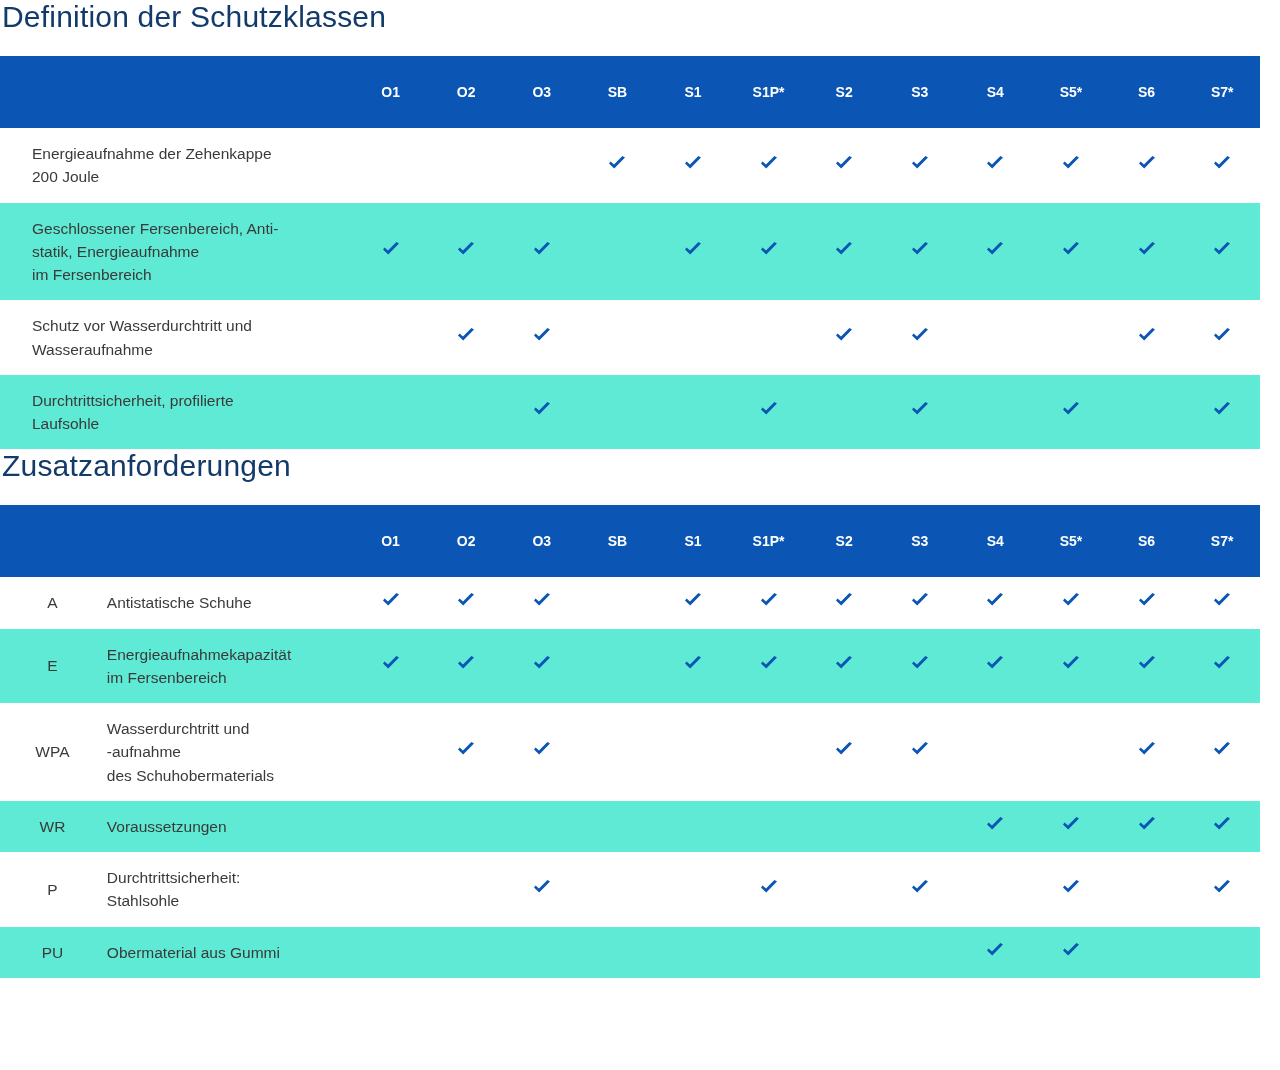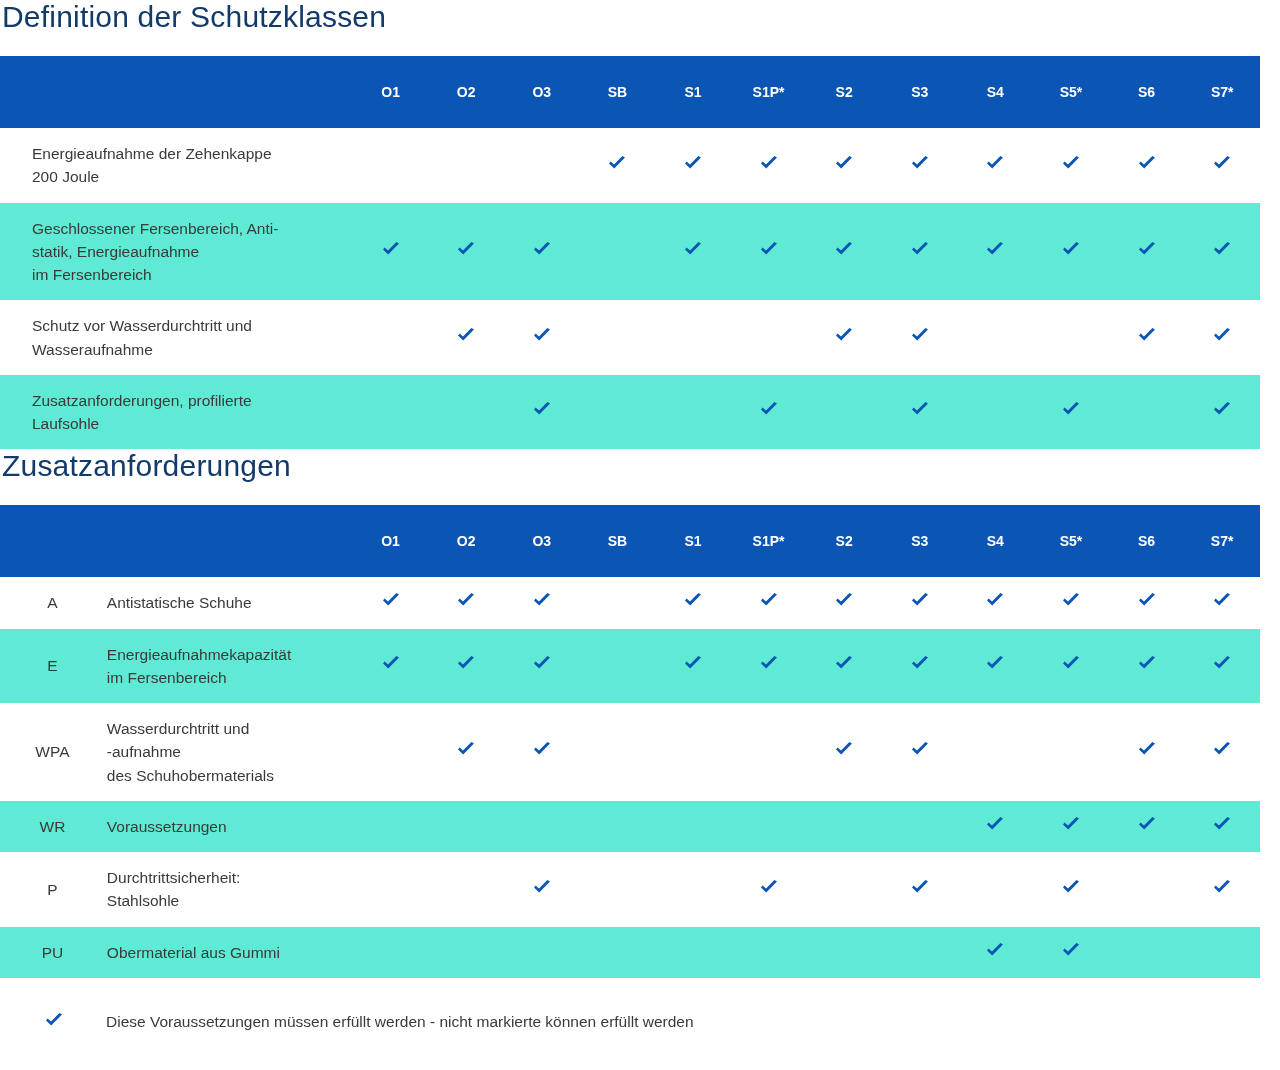--- a/index.html
+++ b/index.html
@@ -241,21 +241,21 @@
             <td class="cell"></td>
             <td class="cell"></td>
             <td class="cell"><span class="check"><svg width="20" height="16" viewBox="0 0 20 16" aria-hidden="true">
                   <path d="M2 8.6 L7.2 13.6 L18 2.4 L15.4 1.0 L7.0 9.6 L3.6 6.6 Z" fill="#0b56b4"></path>
                 </svg></span></td>
             <td class="cell"><span class="check"><svg width="20" height="16" viewBox="0 0 20 16" aria-hidden="true">
                   <path d="M2 8.6 L7.2 13.6 L18 2.4 L15.4 1.0 L7.0 9.6 L3.6 6.6 Z" fill="#0b56b4"></path>
                 </svg></span></td>
           </tr>
           <tr class="alt">
-            <td class="label"><span>Zusatzanforderungen, profilierte</span><br><span>Laufsohle</span></td>
+            <td class="label"><span>Durchtrittsicherheit, profilierte</span><br><span>Laufsohle</span></td>
             <td class="cell"></td>
             <td class="cell"></td>
             <td class="cell"><span class="check"><svg width="20" height="16" viewBox="0 0 20 16" aria-hidden="true">
                   <path d="M2 8.6 L7.2 13.6 L18 2.4 L15.4 1.0 L7.0 9.6 L3.6 6.6 Z" fill="#0b56b4"></path>
                 </svg></span></td>
             <td class="cell"></td>
             <td class="cell"></td>
             <td class="cell"><span class="check"><svg width="20" height="16" viewBox="0 0 20 16" aria-hidden="true">
                   <path d="M2 8.6 L7.2 13.6 L18 2.4 L15.4 1.0 L7.0 9.6 L3.6 6.6 Z" fill="#0b56b4"></path>
                 </svg></span></td>
@@ -485,24 +485,14 @@
             <td class="cell"><span class="check"><svg width="20" height="16" viewBox="0 0 20 16" aria-hidden="true">
                   <path d="M2 8.6 L7.2 13.6 L18 2.4 L15.4 1.0 L7.0 9.6 L3.6 6.6 Z" fill="#0b56b4"></path>
                 </svg></span></td>
             <td class="cell"></td>
             <td class="cell"></td>
           </tr>
         </tbody>
       </table>
     </div>
 
-  <div class="footnote">
-    <div class="fn-check">
-      <span class="check">
-        <svg width="20" height="16" viewBox="0 0 20 16" aria-hidden="true">
-            <path d="M2 8.6 L7.2 13.6 L18 2.4 L15.4 1.0 L7.0 9.6 L3.6 6.6 Z" fill="#0b56b4"></path>
-          </svg>
-      </span>
-    </div>
-    <div class="fn-text">Diese Voraussetzungen müssen erfüllt werden - nicht markierte können erfüllt werden</div>
-  </div>
 
 </div>
 
 </body></html>

